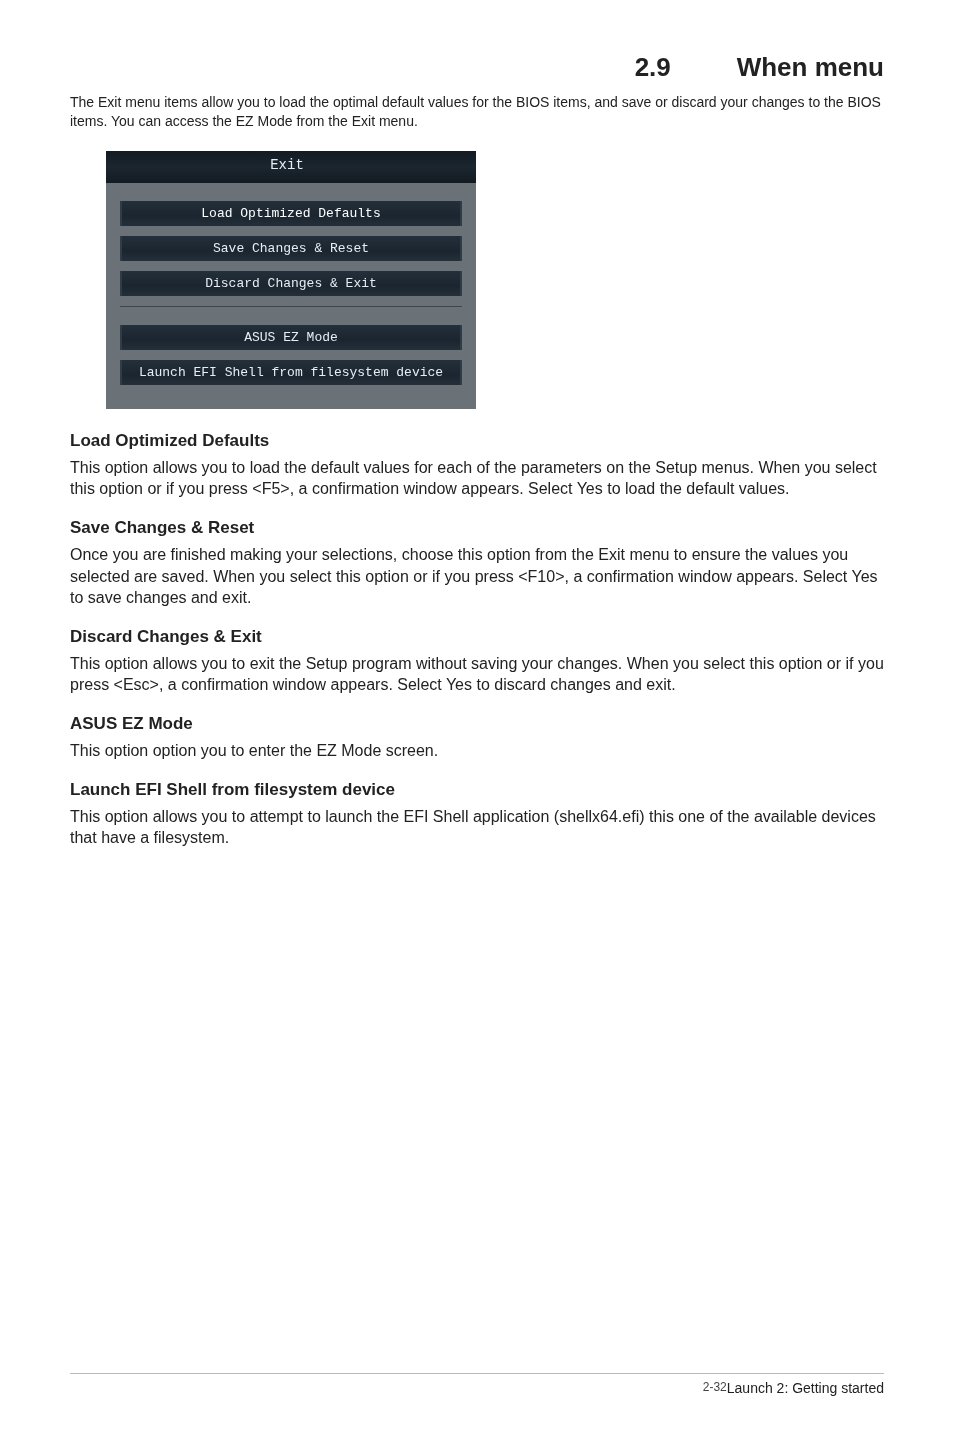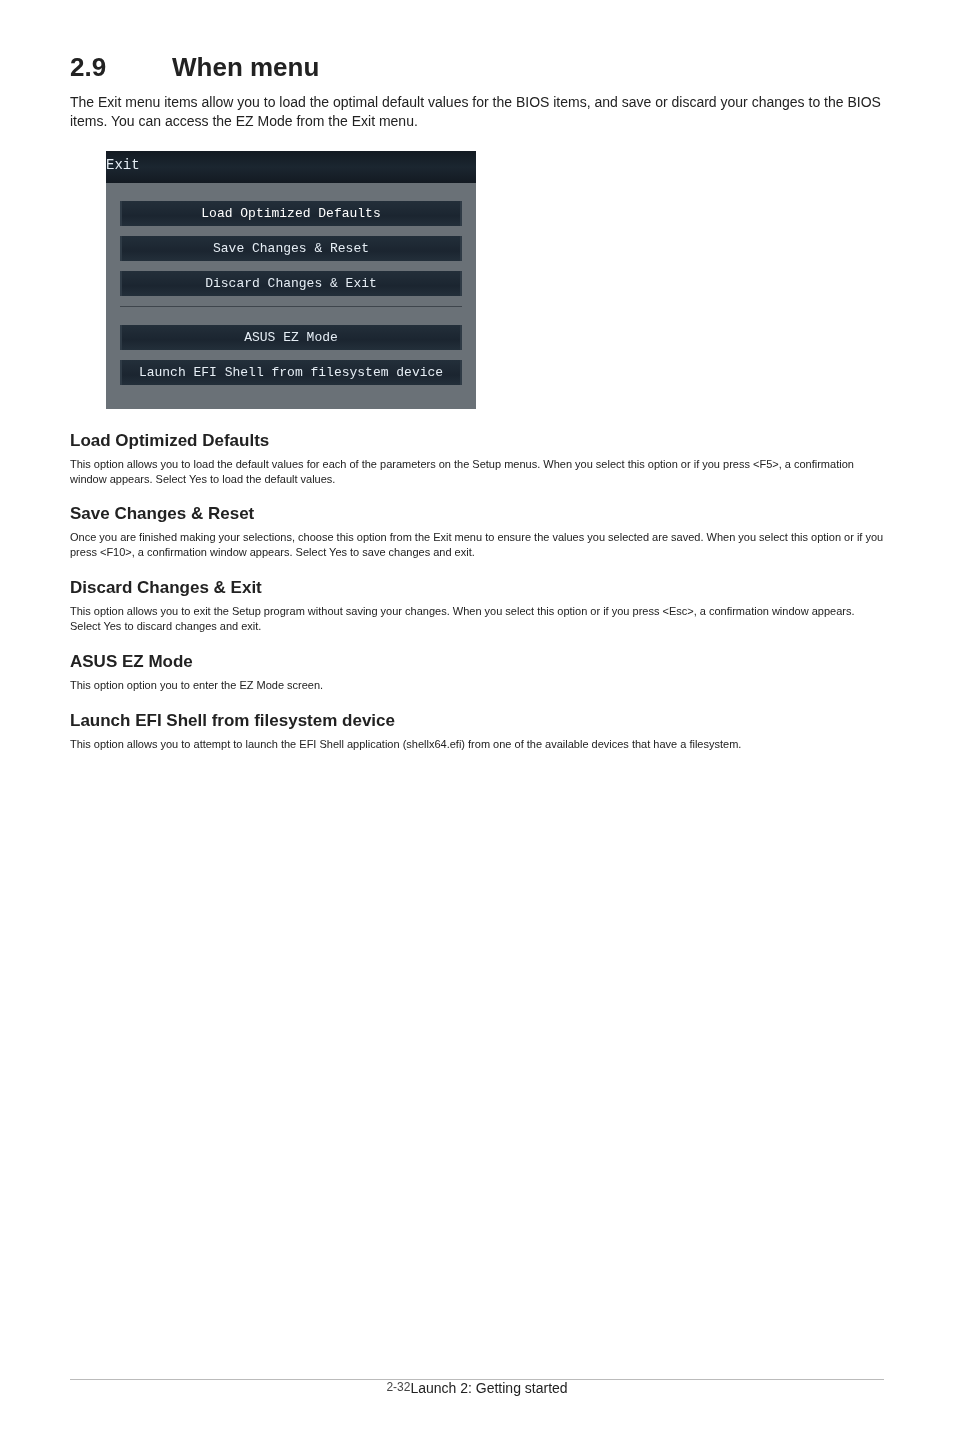--- a/index.html
+++ b/index.html
@@ -10,40 +10,41 @@
     height: 1438px;
     padding: 52px 70px 40px 70px;
     position: relative;
     color: #222;
   }
   .section-title {
     font-size: 26px;
     font-weight: bold;
     margin-bottom: 10px;
     display: flex;
+    justify-content: flex-end;
   }
   .section-title .num { width: 102px; }
   .intro-text {
     font-size: 14px;
     line-height: 1.35;
     margin-bottom: 20px;
   }
   .bios-panel {
     width: 370px;
     margin-left: 36px;
     background: #6a7177;
     padding-bottom: 14px;
     margin-bottom: 22px;
   }
   .bios-header {
     background: linear-gradient(#131a22 0%, #1b2630 50%, #131a22 100%);
     color: #e6eef5;
     font-family: "Courier New", monospace;
     font-size: 14px;
-    text-align: left;
+    text-align: center;
     padding: 6px 8px 10px 0;
   }
   .bios-body { padding: 8px 14px 0 14px; }
   .bios-btn {
     background: linear-gradient(#232f3a 0%, #1b2530 60%, #232f3a 100%);
     color: #e6eef5;
     font-family: "Courier New", monospace;
     font-size: 13px;
     text-align: center;
     padding: 5px 0;
@@ -57,32 +58,33 @@
     background: #8a9096;
     border-bottom: 1px solid #3e454c;
     margin: 8px 0 18px 0;
   }
   .sub-heading {
     font-size: 17px;
     font-weight: bold;
     margin-bottom: 6px;
   }
   .body-text {
-    font-size: 11px;
+    font-size: 16px;
     line-height: 1.35;
     margin-bottom: 18px;
   }
   .footer {
     position: absolute;
     left: 70px;
     right: 70px;
     bottom: 42px;
     border-top: 1px solid #bbb;
+    padding-top: 6px;
     display: flex;
-    justify-content: center;
+    justify-content: flex-end;
     font-size: 14px;
     color: #222;
   }
   .footer .page { font-size: 12px; color: #444; }
 </style>
 </head>
 <body>
 
 <div class="section-title">
   <span class="num">2.9</span>
@@ -109,18 +111,18 @@
 <h3 class="sub-heading">Save Changes &amp; Reset</h3>
 <p class="body-text">Once you are finished making your selections, choose this option from the Exit menu to ensure the values you selected are saved. When you select this option or if you press &lt;F10&gt;, a confirmation window appears. Select Yes to save changes and exit.</p>
 
 <h3 class="sub-heading">Discard Changes &amp; Exit</h3>
 <p class="body-text">This option allows you to exit the Setup program without saving your changes. When you select this option or if you press &lt;Esc&gt;, a confirmation window appears. Select Yes to discard changes and exit.</p>
 
 <h3 class="sub-heading">ASUS EZ Mode</h3>
 <p class="body-text">This option option you to enter the EZ Mode screen.</p>
 
 <h3 class="sub-heading">Launch EFI Shell from filesystem device</h3>
-<p class="body-text">This option allows you to attempt to launch the EFI Shell application (shellx64.efi) from one of the available devices that have a filesystem.</p>
+<p class="body-text">This option allows you to attempt to launch the EFI Shell application (shellx64.efi) this one of the available devices that have a filesystem.</p>
 
 <div class="footer">
   <span class="page">2-32</span>
   <span>Launch 2: Getting started</span>
 </div>
 
 </body></html>

